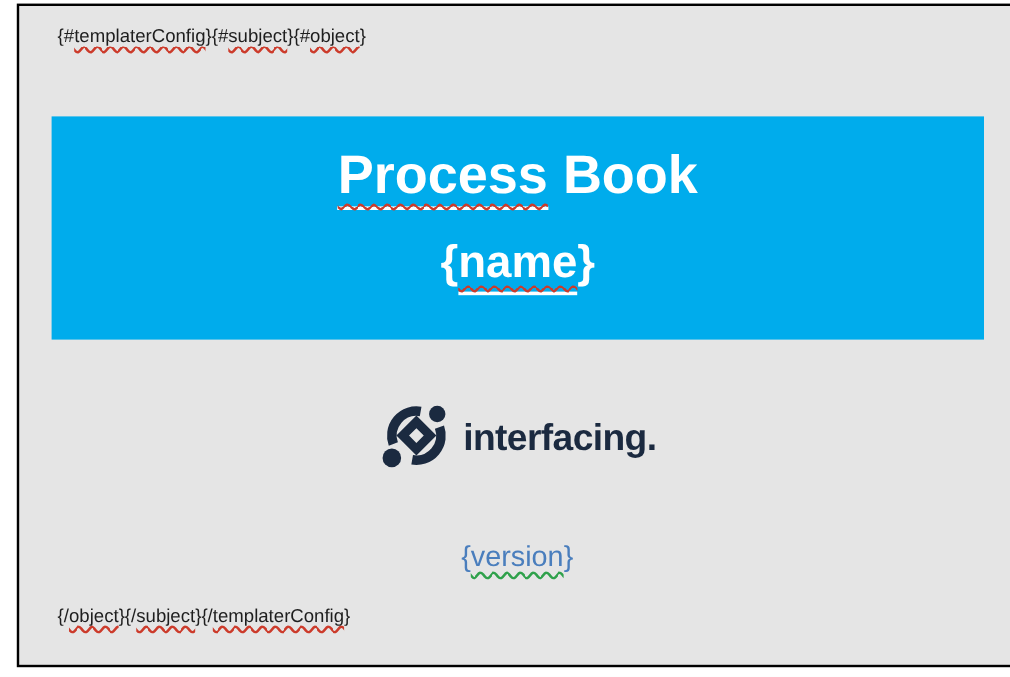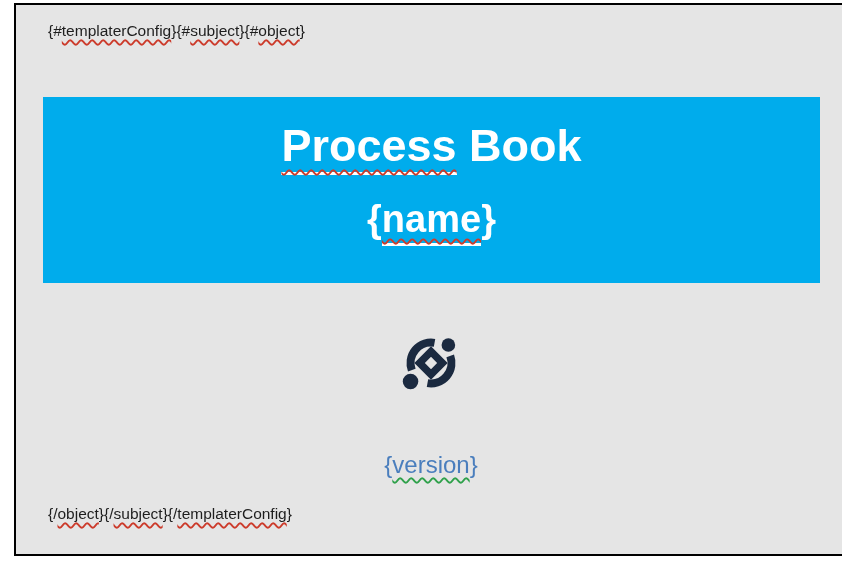--- a/index.html
+++ b/index.html
@@ -140,20 +140,21 @@
   <div class="logo">
     <svg class="logo-icon" width="64" height="62" viewBox="0 0 100 100" aria-hidden="true">
       <g stroke="#1B2A40" fill="none" stroke-width="13" stroke-linecap="butt">
         <path d="M 55.7 17.5 A 33 33 0 0 0 19.0 61.3"></path>
         <path d="M 44.3 82.5 A 33 33 0 0 0 81.0 38.7"></path>
       </g>
       <rect x="37" y="37" width="26" height="26" transform="rotate(45 50 50)" fill="none" stroke="#1B2A40" stroke-width="12"></rect>
       <circle cx="78" cy="21" r="11" fill="#1B2A40"></circle>
       <circle cx="17" cy="80" r="12.5" fill="#1B2A40"></circle>
     </svg>
+    <span class="logo-text">interfacing.</span>
   </div>
 
   <div class="version">
     <span>{</span><span class="sq-green">version</span><span>}</span>
   </div>
 
   <div class="tags-line tags-bottom"><span>{/</span><span class="sq-red-sm">object</span><span>}</span><span>{/</span><span class="sq-red-sm">subject</span><span>}</span><span>{/</span><span class="sq-red-sm">templaterConfig</span><span>}</span></div>
 
 </div>
 

